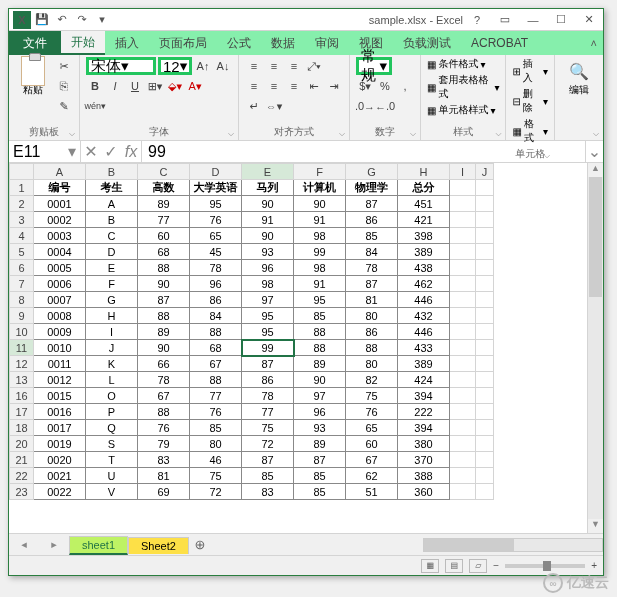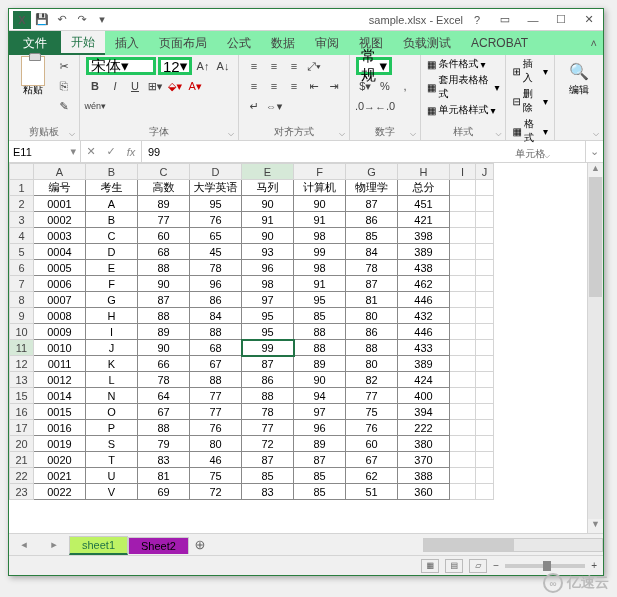--- a/index.html
+++ b/index.html
@@ -32,47 +32,47 @@
 .bigbtn .ico { width:24px; height:24px; display:flex; align-items:center; justify-content:center; font-size:16px;}
 .bigbtn .lbl { font-size:10px; text-align:center; line-height:1.1;}
 .stack { display:flex; flex-direction:column; gap:2px; }
 .row { display:flex; gap:2px; align-items:center; }
 .combo { border:3px solid #22c55e; background:#fff; height:18px; display:flex; align-items:center; padding:0 2px; font-size:15px; }
 .smbtn { width:18px; height:18px; border:1px solid transparent; display:flex; align-items:center; justify-content:center; font-size:11px; color:#444;}
 .clipicon{ width:26px; height:30px; border:1px solid #d2b48c; background:#fff; position:relative;}
 .clipicon::before{content:"";position:absolute;top:-4px;left:7px;width:10px;height:6px;border:1px solid #888;border-radius:2px 2px 0 0;background:#ddd;}
 
 
-.fxbar { height: 22px; display:flex; border-bottom:1px solid #d4d4d4; font-size:11px; background:#fff;}
+.fxbar { height: 22px; display:flex; border-bottom:1px solid #d4d4d4; font-size:16px; background:#fff;}
 .namebox { width:72px; border-right:1px solid #d4d4d4; display:flex; align-items:center; padding:0 4px; justify-content:space-between;}
 .fxbtns { display:flex; align-items:center; border-right:1px solid #d4d4d4;}
 .fxbtns span{ width:20px; text-align:center; color:#888;}
 .fxinput { flex:1; padding:0 6px; display:flex; align-items:center;}
 .fxbar .expand{width:18px;border-left:1px solid #d4d4d4;display:flex;align-items:center;justify-content:center;color:#888;}
 
 
 .sheetarea{ flex:1; display:flex; overflow:hidden; background:#fff; position:relative;}
 .grid{ flex:1; overflow:auto; font-size:11px; }
 table{ border-collapse:collapse; }
 th,td{ border:1px solid #d4d4d4; height:16px; text-align:center; font-weight:normal; background:#fff; white-space:nowrap; overflow:hidden;}
 th{ background:#f0f0f0; color:#444;}
 .rowhdr{ width:24px; background:#f0f0f0; }
 .colA,.colB{width:52px;} .colC,.colD,.colE,.colF,.colG,.colH{width:52px;} .colI{width:26px;} .colJ{width:18px;}
 .sel-col{ background:#d6e9d8 !important; }
 .sel-row{ background:#d6e9d8 !important; }
 td.selcell{ outline:2px solid #217346; outline-offset:-1px; position:relative;}
 .datarow td{ border:1px solid #888;}
-.hdrrow td{ border:1px solid #888; font-weight:normal;}
+.hdrrow td{ border:1px solid #888; font-weight:bold;}
 tr.datarow td:nth-child(n+10){border:1px solid #d4d4d4;}
 tr.hdrrow td:nth-child(n+10){border:1px solid #d4d4d4;}
 
 
 .tabbar{ height:22px; border-top:1px solid #d4d4d4; display:flex; align-items:center; font-size:11px; background:#f0f0f0;}
 .tabbar .nav{ width:60px; display:flex; justify-content:space-around; color:#888;}
-.sheettab{ padding:2px 12px; background:#a21caf; border:1px solid #ccc; border-bottom:none; position:relative; top:1px;}
+.sheettab{ padding:2px 12px; background:#fde047; border:1px solid #ccc; border-bottom:none; position:relative; top:1px;}
 .sheettab.active{ background:#bef264; border-bottom:2px solid #217346; color:#217346;}
 .addsheet{ width:22px; text-align:center; color:#666; font-size:13px;}
 .tabbar .scroll{ margin-left:auto; width:180px; height:14px; background:#e8e8e8; border:1px solid #ccc; position:relative;}
 .tabbar .scroll .thumb{position:absolute;left:0;top:0;width:90px;height:12px;background:#cdcdcd;}
 
 
 .statusbar{ height:20px; background:#f0f0f0; border-top:1px solid #d4d4d4; display:flex; align-items:center; font-size:10px; color:#555; padding:0 6px; gap:6px; justify-content:flex-end;}
 .statusbar .viewbtn{width:18px;height:14px;border:1px solid #bbb;display:flex;align-items:center;justify-content:center;font-size:8px;}
 .statusbar .slider{width:80px;height:4px;background:#ccc;position:relative;}
 .statusbar .slider::after{content:"";position:absolute;left:38px;top:-3px;width:8px;height:10px;background:#888;}
@@ -448,33 +448,20 @@
               <td class="">78</td>
               <td class="">88</td>
               <td class="">86</td>
               <td class="">90</td>
               <td class="">82</td>
               <td class="">424</td>
               <td class=""></td>
               <td class=""></td>
             </tr>
             <tr class="datarow">
-              <th class="rowhdr ">15</th>
-              <td class="">0014</td>
-              <td class="">N</td>
-              <td class="">64</td>
-              <td class="">77</td>
-              <td class="">88</td>
-              <td class="">94</td>
-              <td class="">77</td>
-              <td class="">400</td>
-              <td class=""></td>
-              <td class=""></td>
-            </tr>
-            <tr class="datarow">
               <th class="rowhdr ">16</th>
               <td class="">0015</td>
               <td class="">O</td>
               <td class="">67</td>
               <td class="">77</td>
               <td class="">78</td>
               <td class="">97</td>
               <td class="">75</td>
               <td class="">394</td>
               <td class=""></td>
@@ -487,20 +474,33 @@
               <td class="">88</td>
               <td class="">76</td>
               <td class="">77</td>
               <td class="">96</td>
               <td class="">76</td>
               <td class="">222</td>
               <td class=""></td>
               <td class=""></td>
             </tr>
             <tr class="datarow">
+              <th class="rowhdr ">18</th>
+              <td class="">0017</td>
+              <td class="">Q</td>
+              <td class="">76</td>
+              <td class="">85</td>
+              <td class="">75</td>
+              <td class="">93</td>
+              <td class="">65</td>
+              <td class="">394</td>
+              <td class=""></td>
+              <td class=""></td>
+            </tr>
+            <tr class="datarow">
               <th class="rowhdr ">20</th>
               <td class="">0019</td>
               <td class="">S</td>
               <td class="">79</td>
               <td class="">80</td>
               <td class="">72</td>
               <td class="">89</td>
               <td class="">60</td>
               <td class="">380</td>
               <td class=""></td>

